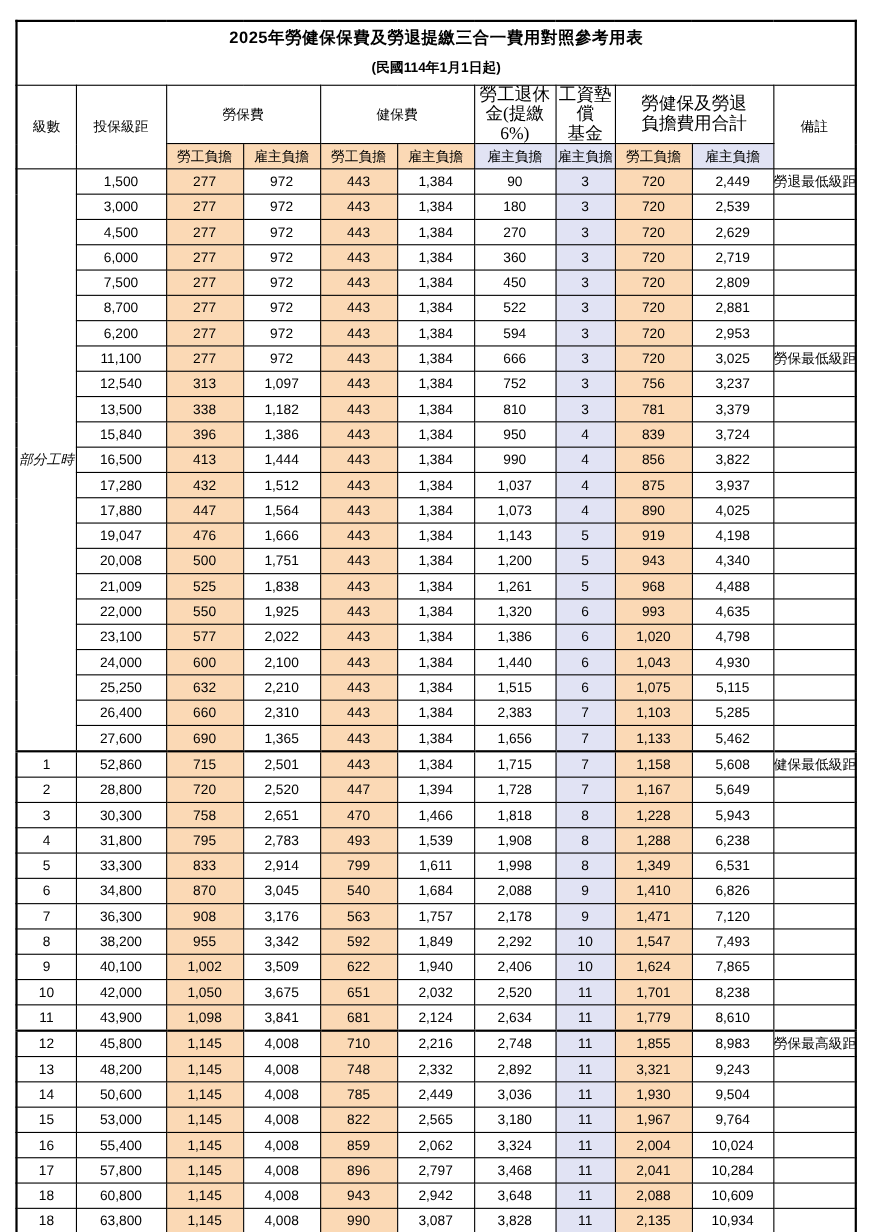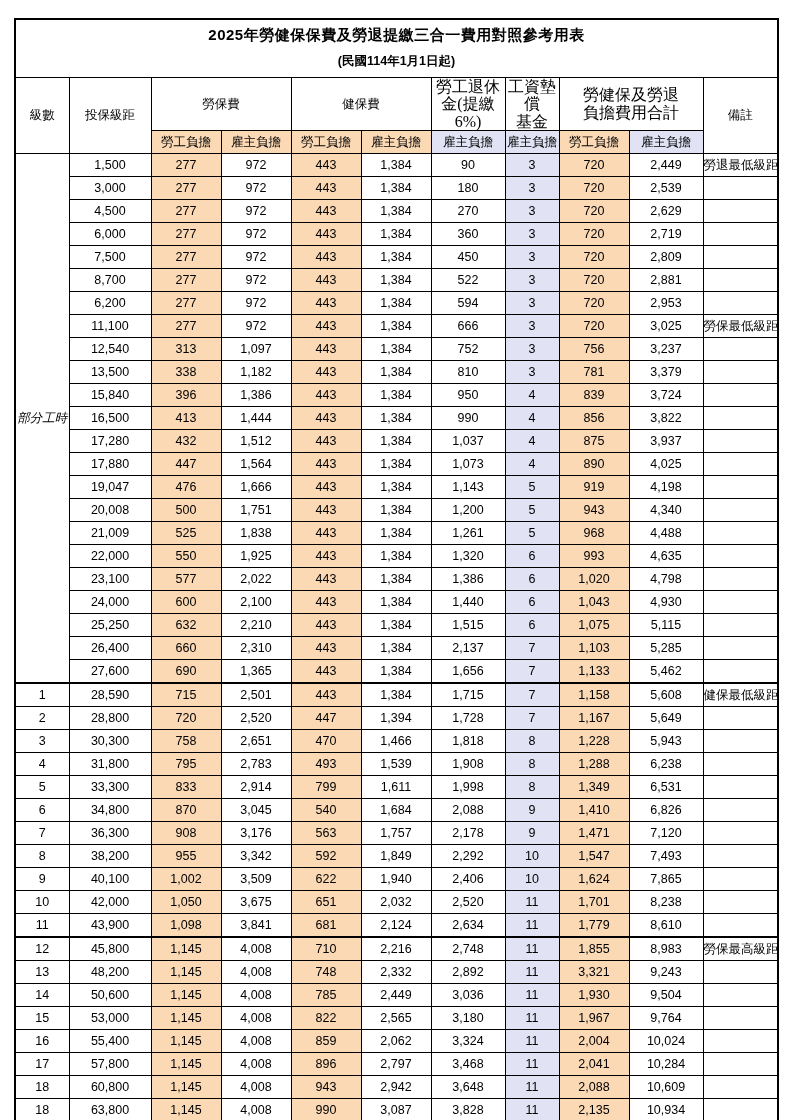--- a/index.html
+++ b/index.html
@@ -391,41 +391,41 @@
           <td class="amt tint-orange">1,075</td>
           <td class="amt">5,115</td>
           <td class="note-col"></td>
         </tr>
         <tr>
           <td class="amt">26,400</td>
           <td class="amt tint-orange">660</td>
           <td class="amt">2,310</td>
           <td class="amt tint-orange">443</td>
           <td class="amt">1,384</td>
-          <td class="amt">2,137</td>
+          <td class="amt">2,383</td>
           <td class="amt tint-blue">7</td>
           <td class="amt tint-orange">1,103</td>
           <td class="amt">5,285</td>
           <td class="note-col"></td>
         </tr>
         <tr>
           <td class="amt">27,600</td>
           <td class="amt tint-orange">690</td>
           <td class="amt">1,365</td>
           <td class="amt tint-orange">443</td>
           <td class="amt">1,384</td>
           <td class="amt">1,656</td>
           <td class="amt tint-blue">7</td>
           <td class="amt tint-orange">1,133</td>
           <td class="amt">5,462</td>
           <td class="note-col"></td>
         </tr>
         <tr>
           <td class="lev bold-top">1</td>
-          <td class="amt bold-top">28,590</td>
+          <td class="amt bold-top">52,860</td>
           <td class="amt tint-orange c-red bold-top">715</td>
           <td class="amt c-mag bold-top">2,501</td>
           <td class="amt tint-orange c-red bold-top">443</td>
           <td class="amt c-mag bold-top">1,384</td>
           <td class="amt c-red bold-top">1,715</td>
           <td class="amt tint-blue c-red bold-top">7</td>
           <td class="amt tint-orange c-red bold-top">1,158</td>
           <td class="amt c-mag bold-top">5,608</td>
           <td class="note-col bold-top">健保最低級距</td>
         </tr>

